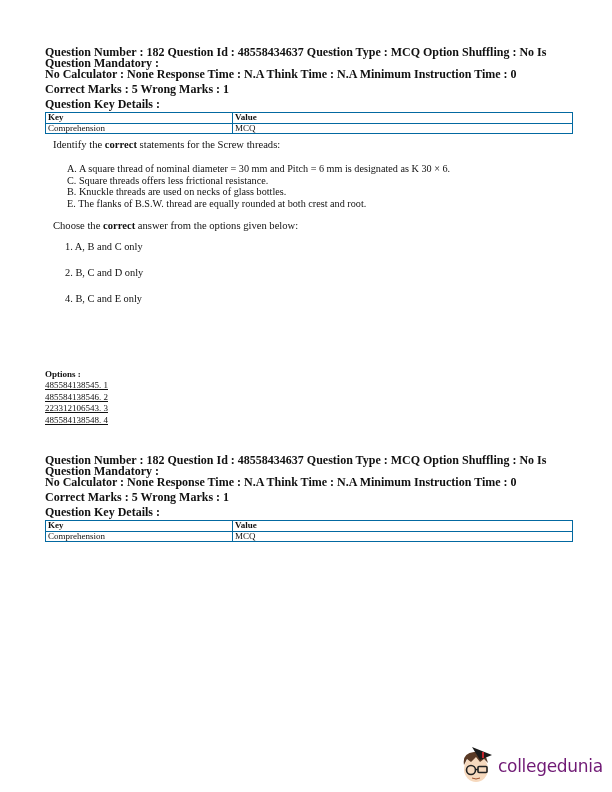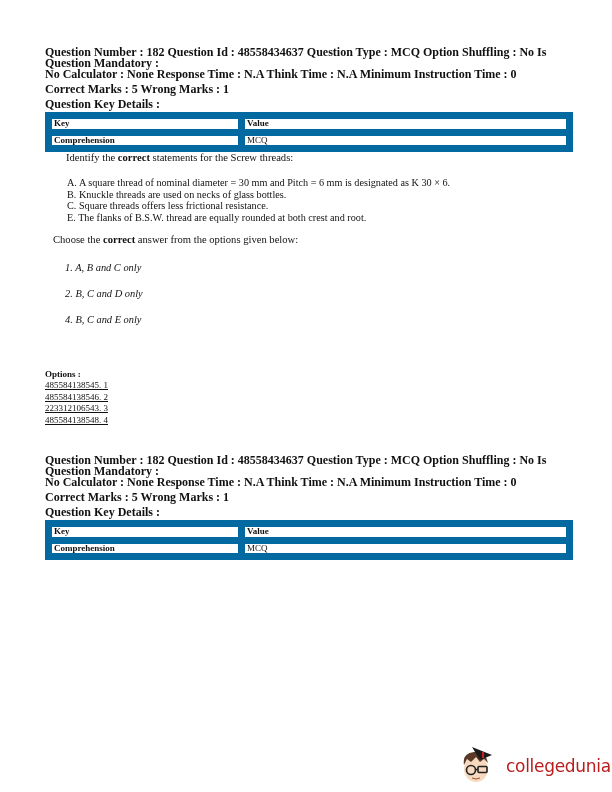--- a/index.html
+++ b/index.html
@@ -2,36 +2,36 @@
 <html><head>
 <meta charset="utf-8">
 <style>
   html, body { margin: 0; padding: 0; background: #ffffff; }
   body { width: 612px; height: 792px; position: relative; overflow: hidden;
          font-family: "Liberation Serif", "DejaVu Serif", serif; color: #111; }
   .block { position: absolute; left: 45px; width: 530px; }
   .meta { font-weight: bold; font-size: 12px; line-height: 11px; margin: 0; }
   .meta-gap { margin-top: 4px; }
   .kv-table { border-collapse: collapse; width: 528px; margin-top: 2px; font-size: 9px; }
-  .kv-table td { border: 7px solid #0369a1; padding: 0 2px; line-height: 9.5px; height: 9.5px; }
-  .kv-table td.col1 { width: 182px; font-weight: bold; }
+  .kv-table td { border: 1px solid #0369a1; padding: 0 2px; line-height: 9.5px; height: 9.5px; }
+  .kv-table td.col1 { width: 182px; }
   .kv-table tr.head td { font-weight: bold; }
   .question { position: absolute; left: 53px; top: 138px; width: 520px; font-size: 10.6px; }
-  .q-text { margin: 13px; line-height: 13px; }
+  .q-text { margin: 0; line-height: 13px; }
   .statements { margin: 12px 0 0 14px; padding: 0; list-style: none; }
   .statements li { line-height: 11.6px; font-size: 10.2px; }
   .choose { margin: 10px 0 0 0; line-height: 13px; }
-  .answers { margin: 15px 0 0 12px; padding: 0; list-style: none; font-style: italic; }
+  .answers { margin: 8px 0 0 12px; padding: 0; list-style: none; }
   .answers li { line-height: 13px; margin-bottom: 13px; font-size: 10.4px; }
   .options { position: absolute; left: 45px; top: 369px; font-size: 9px; }
   .options .title { font-weight: bold; line-height: 11px; }
   .options .opt { line-height: 11.6px; text-decoration: underline; }
   .logo { position: absolute; left: 458px; top: 743px; display: flex; align-items: center; }
   .logo-text { font-family: "DejaVu Sans", "Liberation Sans", sans-serif; font-size: 17px;
-               color: #b91c1c; letter-spacing: -0.3px; margin-left: 8px; }
+               color: #701a75; letter-spacing: -0.3px; margin-left: 0; }
 </style>
 </head>
 <body>
 
 <div class="block" style="top:47px;">
   <p class="meta">Question Number : 182 Question Id : 48558434637 Question Type : MCQ Option Shuffling : No Is Question Mandatory :</p>
   <p class="meta">No Calculator : None Response Time : N.A Think Time : N.A Minimum Instruction Time : 0</p>
   <p class="meta meta-gap">Correct Marks : 5 Wrong Marks : 1</p>
   <p class="meta meta-gap">Question Key Details :</p>
   <table class="kv-table">
@@ -45,22 +45,22 @@
       <td>MCQ</td>
     </tr>
   </tbody>
     </table>
 </div>
 
 <div class="question">
   <p class="q-text"><span>Identify the </span><b>correct</b><span> statements for the Screw threads:</span></p>
   <ul class="statements">
     <li>A. A square thread of nominal diameter = 30 mm and Pitch = 6 mm is designated as K 30 × 6.</li>
+    <li>C. Square threads offers less frictional resistance.</li>
     <li>B. Knuckle threads are used on necks of glass bottles.</li>
-    <li>C. Square threads offers less frictional resistance.</li>
     <li>E. The flanks of B.S.W. thread are equally rounded at both crest and root.</li>
   </ul>
   <p class="choose"><span>Choose the </span><b>correct</b><span> answer from the options given below:</span></p>
   <ul class="answers">
     <li>1. A, B and C only</li>
     <li>2. B, C and D only</li>
     <li>4. B, C and E only</li>
   </ul>
 </div>
 

